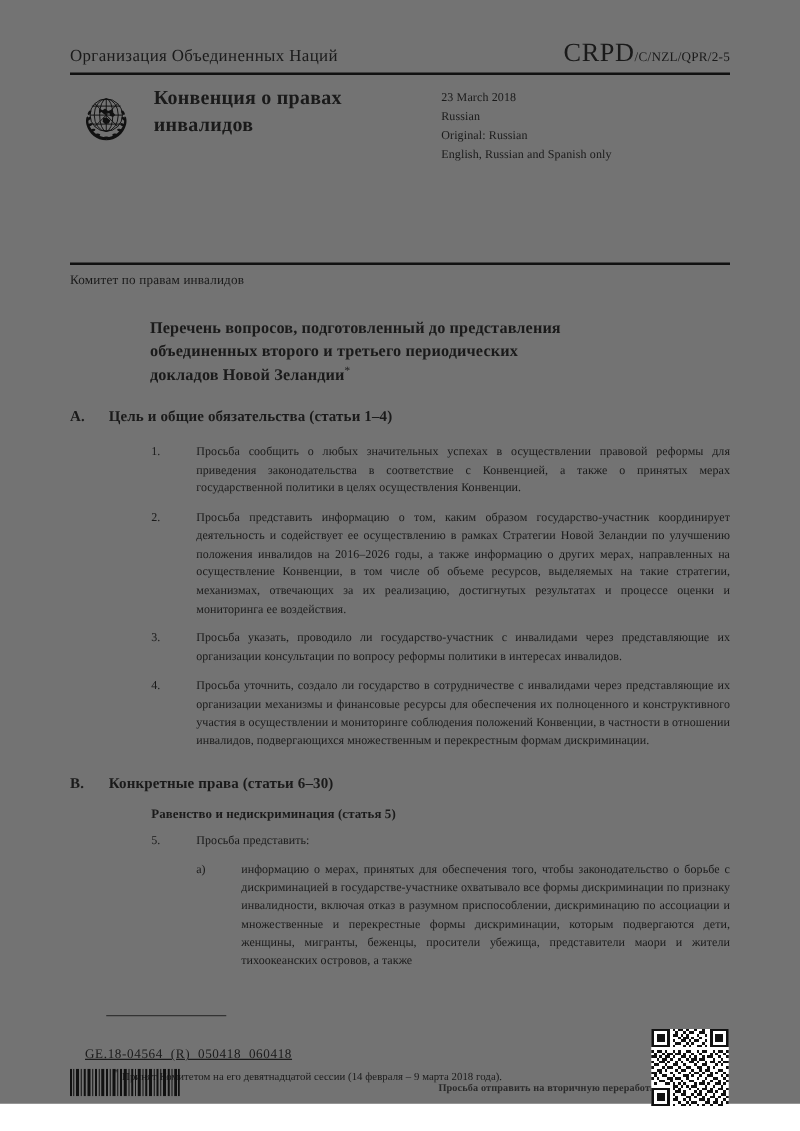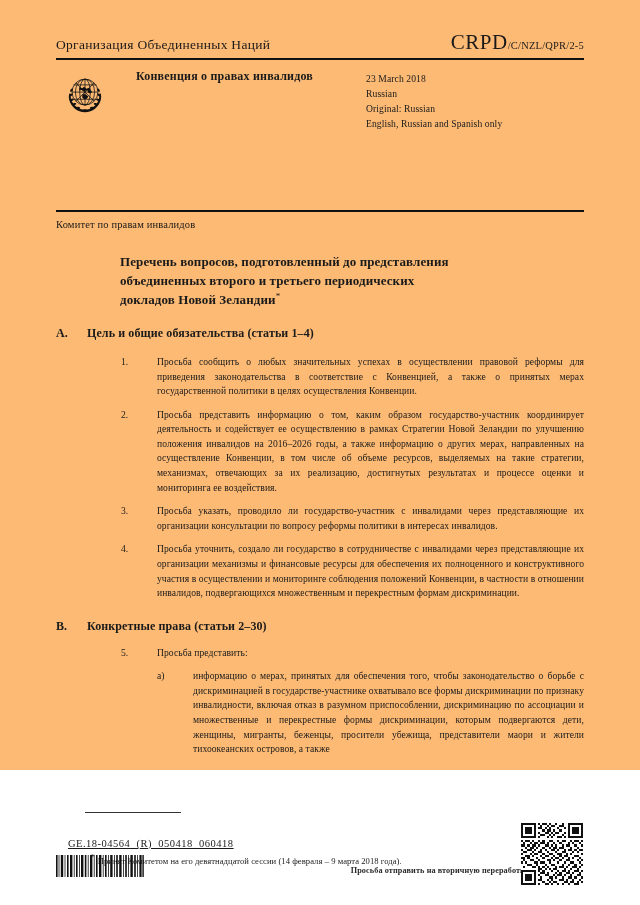--- a/index.html
+++ b/index.html
@@ -12,22 +12,22 @@
     height: 905px;
     position: relative;
     font-family: "Liberation Serif", "DejaVu Serif", serif;
     color: #1a1a1a;
     overflow: hidden;
   }
   .page {
     position: absolute;
     left: 0; top: 0;
     width: 640px;
-    height: 770px;
-    background: #fdba74;
+    height: 883px;
+    background: #737373;
   }
 
   
   .masthead {
     position: absolute;
     left: 56px;
     top: 30px;
     width: 528px;
   }
   .masthead-row {
@@ -69,22 +69,22 @@
     align-items: flex-start;
   }
   .emblem {
     width: 58px;
     height: 48px;
     flex: 0 0 58px;
     margin-top: 2px;
   }
   .conv-title {
     flex: 1 1 auto;
-    margin-left: 22px;
-    font-size: 12px;
+    margin-left: 9px;
+    font-size: 16px;
     font-weight: bold;
     line-height: 1.35;
     letter-spacing: 0.2px;
     max-width: 230px;
   }
   .distr-block {
     flex: 0 0 auto;
     width: 200px;
     font-size: 9.6px;
     line-height: 1.58;
@@ -357,23 +357,24 @@
       <span class="para-body">Просьба указать, проводило ли государство-участник с инвалидами через представляющие их организации консультации по вопросу реформы политики в интересах инвалидов.</span>
     </div>
 
     <div class="para" style="margin-bottom:18px;">
       <span class="para-num">4.</span>
       <span class="para-body">Просьба уточнить, создало ли государство в сотрудничестве с инвалидами через представляющие их организации механизмы и финансовые ресурсы для обеспечения их полноценного и конструктивного участия в осуществлении и мониторинге соблюдения положений Конвенции, в частности в отношении инвалидов, подвергающихся множественным и перекрестным формам дискриминации.</span>
     </div>
 
     <div class="sec-head" style="margin-bottom:12px;">
       <span class="sec-letter">B.</span>
-      <span class="sec-text">Конкретные права (статьи 2–30)</span>
-    </div>
-
+      <span class="sec-text">Конкретные права (статьи 6–30)</span>
+    </div>
+
+    <div class="subsec-head">Равенство и недискриминация (статья 5)</div>
 
     <div class="para short">
       <span class="para-num">5.</span>
       <span class="para-body">Просьба представить:</span>
     </div>
 
     <div class="subpara">
       <span class="subpara-num">a)</span>
       <span class="subpara-body">информацию о мерах, принятых для обеспечения того, чтобы законодательство о борьбе с дискриминацией в государстве-участнике охватывало все формы дискриминации по признаку инвалидности, включая отказ в разумном приспособлении, дискриминацию по ассоциации и множественные и перекрестные формы дискриминации, которым подвергаются дети, женщины, мигранты, беженцы, просители убежища, представители маори и жители тихоокеанских островов, а также</span>
     </div>

